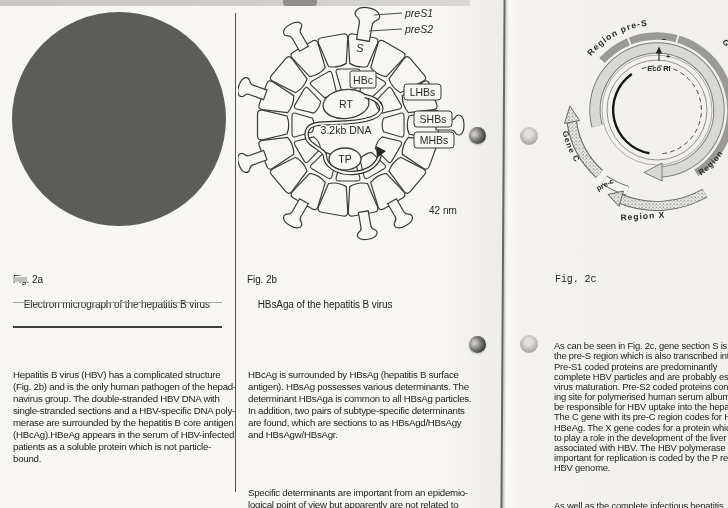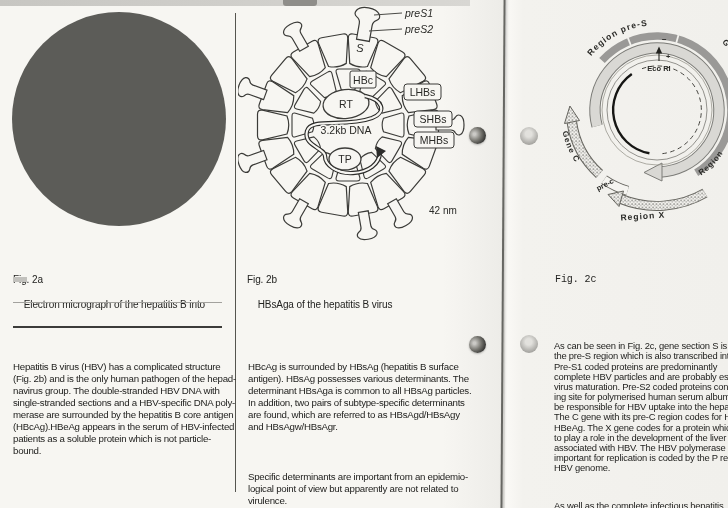--- a/index.html
+++ b/index.html
@@ -48,21 +48,21 @@
     background-color:#5c5c58;}
   
   .caption{font-size:10px;line-height:12.6px;color:#232321;letter-spacing:-0.1px;white-space:pre;}
   .caption .fig-label{display:block;}
   .smudge{left:13px;top:277px;width:14px;height:5px;background:#c2c1bd;}
   .heading{left:13px;top:309px;width:209px;font-size:11.5px;font-weight:bold;color:#1d1d1b;letter-spacing:-0.1px;}
   .rule-top{left:13px;top:302px;width:209px;height:1px;background:#a3a29e;}
   .rule-bottom{left:13px;top:326px;width:209px;height:1.6px;background:#3c3c3a;}
   .vrule{left:235px;top:13px;width:1.2px;height:479px;background:#55554f;}
   .bodytext{font-size:9.7px;line-height:12px;letter-spacing:-0.25px;color:#222220;white-space:pre;}
-  .bodytext p{margin:4px 0 10px 0;}
+  .bodytext p{margin:12px 0 10px 0;}
   .bodytext-sm{font-size:9.4px;line-height:10.15px;letter-spacing:-0.2px;color:#232321;white-space:pre;}
   .bodytext-sm p{margin:0 0 7px 0;}
   svg text{fill:#2a2a27;}
   .halo{paint-order:stroke;stroke:#f7f6f2;stroke-width:3px;}
 </style>
 </head>
 <body>
 
 <div class="stage">
 
@@ -206,21 +206,21 @@
     </text>
     <text transform="translate(58,191) rotate(-27)" font-size="7.5" font-weight="bold">pre-c</text>
     <text x="103" y="219" font-size="8.5" font-weight="bold" letter-spacing="1" text-anchor="middle" transform="rotate(-4 103 219)">Region X</text>
     <text transform="translate(182,42) rotate(52)" font-size="8" font-weight="bold">G</text>
   </svg>
 
   <div class="abs vrule"></div>
 
   <div class="abs caption" style="left:13px;top:249px;">
     <span class="fig-label">Fig. 2a</span>
-    <span>Electron micrograph of the hepatitis B into</span>
+    <span>Electron micrograph of the hepatitis B virus</span>
   </div>
   <div class="abs smudge"></div>
   <div class="abs caption" style="left:247px;top:249px;">
     <span class="fig-label">Fig. 2b</span>
     <span>HBsAga of the hepatitis B virus</span>
   </div>
   <div class="abs caption" style="left:555px;top:249px;font-family:Liberation Mono, monospace;">
     <span class="fig-label">Fig. 2c</span>
   </div>
 
@@ -235,21 +235,21 @@
 merase are surrounded by the hepatitis B core antigen
 (HBcAg).HBeAg appears in the serum of HBV-infected
 patients as a soluble protein which is not particle-
 bound.</p>
   </div>
   <div class="abs bodytext" style="left:248px;top:333px;width:215px;">
     <p>HBcAg is surrounded by HBsAg (hepatitis B surface
 antigen). HBsAg possesses various determinants. The
 determinant HBsAga is common to all HBsAg particles.
 In addition, two pairs of subtype-specific determinants
-are found, which are referred to as HBsAgd/HBsAgy
+are found, which are sections to as HBsAgd/HBsAgy
 and HBsAgw/HBsAgr.</p>
     <p>Specific determinants are important from an epidemio-
 logical point of view but apparently are not related to
 virulence.</p>
     
   </div>
   <div class="abs bodytext-sm" style="left:554px;top:321px;width:180px;">
     <p>As can be seen in Fig. 2c, gene section S is pre
 the pre-S region which is also transcribed inte
 Pre-S1 coded proteins are predominantly

